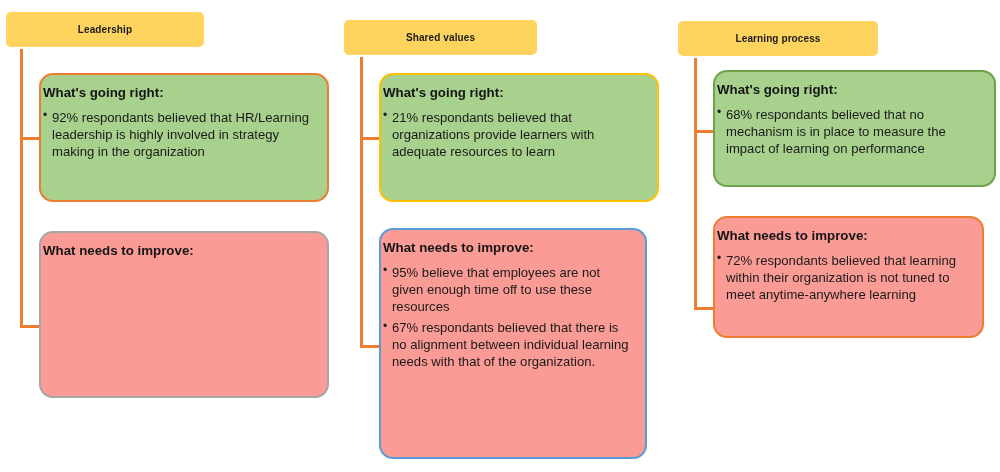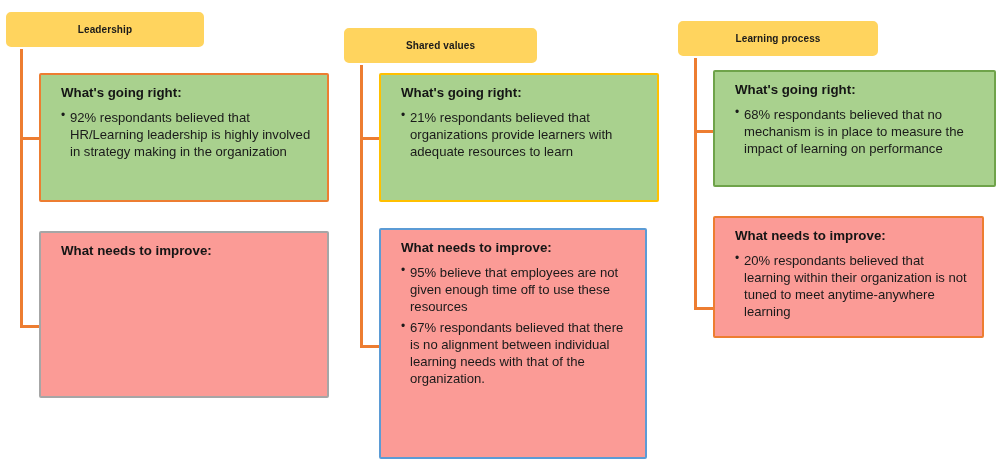--- a/index.html
+++ b/index.html
@@ -44,22 +44,22 @@
     font-size: 10px;
     letter-spacing: 0.1px;
     text-align: center;
     padding: 0 8px;
   }
 
   
   .content-box {
     position: absolute;
     box-sizing: border-box;
-    border-radius: 2px;
-    padding: 10px 12px 10px 20px;
+    border-radius: 14px;
+    padding: 10px 12px 10px 2px;
     color: #1a1a1a;
   }
   .content-box.green  { background: #A9D18E; }
   .content-box.pink   { background: #FB9B96; }
 
   .bd-orange { border: 2.5px solid #ED7D31; }
   .bd-gold   { border: 2.5px solid #FFC000; }
   .bd-green  { border: 2.5px solid #6FA34A; }
   .bd-gray   { border: 2.5px solid #A6A6A6; }
   .bd-blue   { border: 2.5px solid #5B9BD5; }
@@ -115,21 +115,21 @@
   </div>
 
   <div class="content-box pink bd-gray" style="left:39px; top:231px; width:290px; height:167px;">
     <div class="box-title">What needs to improve:</div>
   </div>
 
   <div class="connector-v" style="left:360px; top:48px; height:300px;"></div>
   <div class="connector-h" style="left:360px; top:137px; width:22px;"></div>
   <div class="connector-h" style="left:360px; top:345px; width:22px;"></div>
 
-  <div class="header-box" style="left:342px; top:26px; width:197px; height:39px;">
+  <div class="header-box" style="left:342px; top:18px; width:197px; height:39px;">
     <span>Shared values</span>
   </div>
 
   <div class="content-box green bd-gold" style="left:379px; top:73px; width:280px; height:129px;">
     <div class="box-title">What's going right:</div>
     <ul class="bullets">
       <li>21% respondants believed that organizations provide learners with adequate resources to learn</li>
     </ul>
   </div>
 
@@ -152,17 +152,17 @@
   <div class="content-box green bd-green" style="left:713px; top:70px; width:283px; height:117px;">
     <div class="box-title">What's going right:</div>
     <ul class="bullets">
       <li>68% respondants believed that no mechanism is in place to measure the impact of learning on performance</li>
     </ul>
   </div>
 
   <div class="content-box pink bd-orange" style="left:713px; top:216px; width:271px; height:122px;">
     <div class="box-title">What needs to improve:</div>
     <ul class="bullets">
-      <li>20% respondants believed that learning within their organization is not tuned to meet anytime-anywhere learning</li>
+      <li>72% respondants believed that learning within their organization is not tuned to meet anytime-anywhere learning</li>
     </ul>
   </div>
 
 </div>
 
 </body></html>

